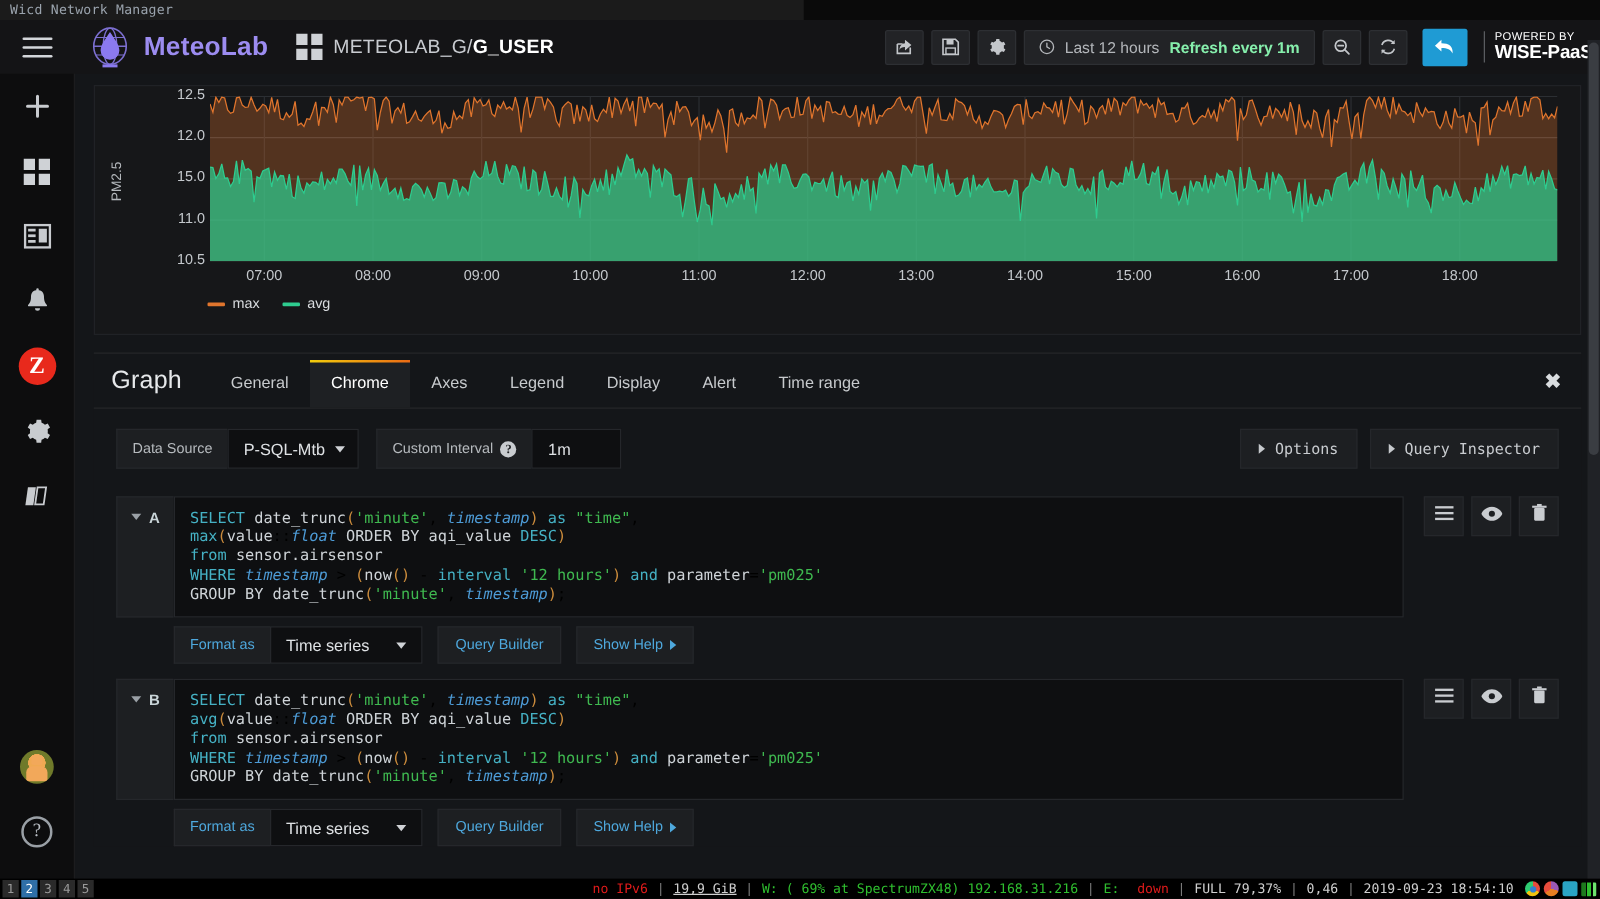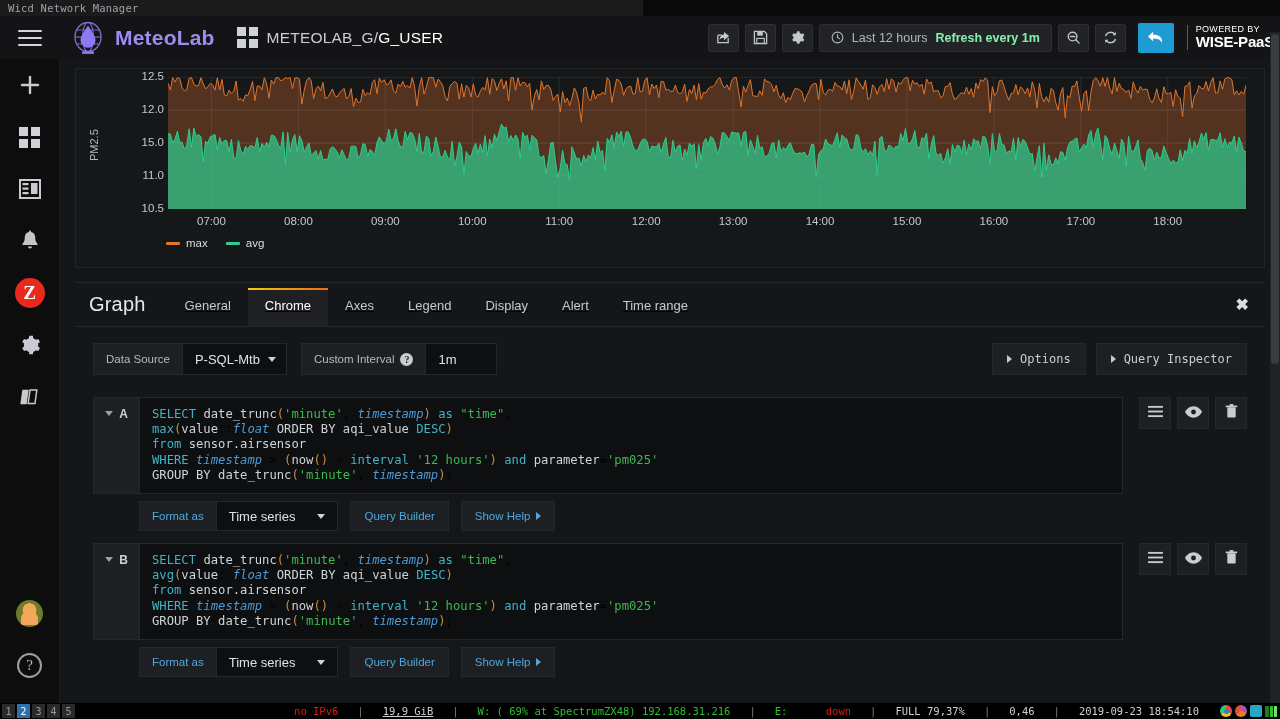--- a/index.html
+++ b/index.html
@@ -76,21 +76,21 @@
     padding: 0 6px 0 10px; position: relative;
   }
   .brand { display: flex; align-items: center; gap: 9px; }
   .brand-text {
     font-size: 21px; font-weight: bold; color: #9c8cf0; letter-spacing: .2px;
   }
   .breadcrumb {
     display: flex; align-items: center; gap: 9px; margin-left: 22px;
   }
   .bc-text { font-size: 15.5px; color: #c9ccd1; letter-spacing: .2px; }
-  .bc-text b { color: #ffffff; font-weight: normal; }
+  .bc-text b { color: #ffffff; font-weight: bold; }
   .grid-icon { display: grid; grid-template-columns: 9px 9px; grid-template-rows: 9px 9px; gap: 3px; }
   .grid-icon i { background: #cfd2d6; display: block; }
 
   .nav-right { margin-left: auto; display: flex; align-items: center; gap: 6px; }
   .nav-btn {
     height: 28px; min-width: 30px; padding: 0 7px; background: #222326;
     border: 1px solid #2d2f33; border-radius: 2px;
     display: flex; align-items: center; justify-content: center; color: #c3c6ca;
   }
   .time-picker {
@@ -249,21 +249,21 @@
     background: #000; display: flex; align-items: center;
     font-family: "DejaVu Sans Mono", monospace; font-size: 10.5px;
     color: #cfcfcf;
   }
   .ws { display: flex; gap: 2px; padding-left: 2px; }
   .ws div {
     width: 13px; height: 14px; background: #2a2a2a; color: #9a9a9a;
     display: flex; align-items: center; justify-content: center; font-size: 10px;
   }
   .ws div.on { background: #2f6fa8; color: #ffffff; }
-  .sb-right { margin-left: auto; display: flex; align-items: center; gap: 16px; padding-right: 3px; }
+  .sb-right { margin-left: auto; display: flex; align-items: center; gap: 4px; padding-right: 3px; }
   .sb-right span { white-space: nowrap; }
   .sep { color: #7a7a7a; padding: 0 3px; }
   .red { color: #e01b1b; }
   .green { color: #2fbf2f; }
   .uline { text-decoration: underline; }
   .tray { display: flex; align-items: center; gap: 3px; margin-left: 5px; }
   .tray i { width: 12px; height: 12px; border-radius: 50%; display: block; }
   .tray .ch { background: conic-gradient(#e74c3c 0 33%, #f1c40f 33% 66%, #2ecc71 66% 100%); position: relative; }
   .tray .ch::after { content:''; position:absolute; inset: 3.5px; background: #2f7fd1; border-radius: 50%; }
   .tray .fx { background: conic-gradient(#9b59b6 0 30%, #e67e22 30% 65%, #e74c3c 65% 100%); }
@@ -494,21 +494,21 @@
         <div class="lg-item">
           <span class="lg-swatch" style="background: rgb(46, 204, 143);"></span>
           <span>avg</span>
         </div>
       </div>
   </div>
 
   <div id="editor">
     <div id="tabbar">
       <div class="ed-title">Graph</div>
-      <div id="tabs-host" style="display:flex; align-items:flex-end;text-decoration:underline;">
+      <div id="tabs-host" style="display:flex; align-items:flex-end;">
           <div class="ed-tab"><span>General</span></div>
           <div class="ed-tab active"><span>Chrome</span></div>
           <div class="ed-tab"><span>Axes</span></div>
           <div class="ed-tab"><span>Legend</span></div>
           <div class="ed-tab"><span>Display</span></div>
           <div class="ed-tab"><span>Alert</span></div>
           <div class="ed-tab"><span>Time range</span></div>
         </div>
       <div class="tab-close">✖</div>
     </div>

